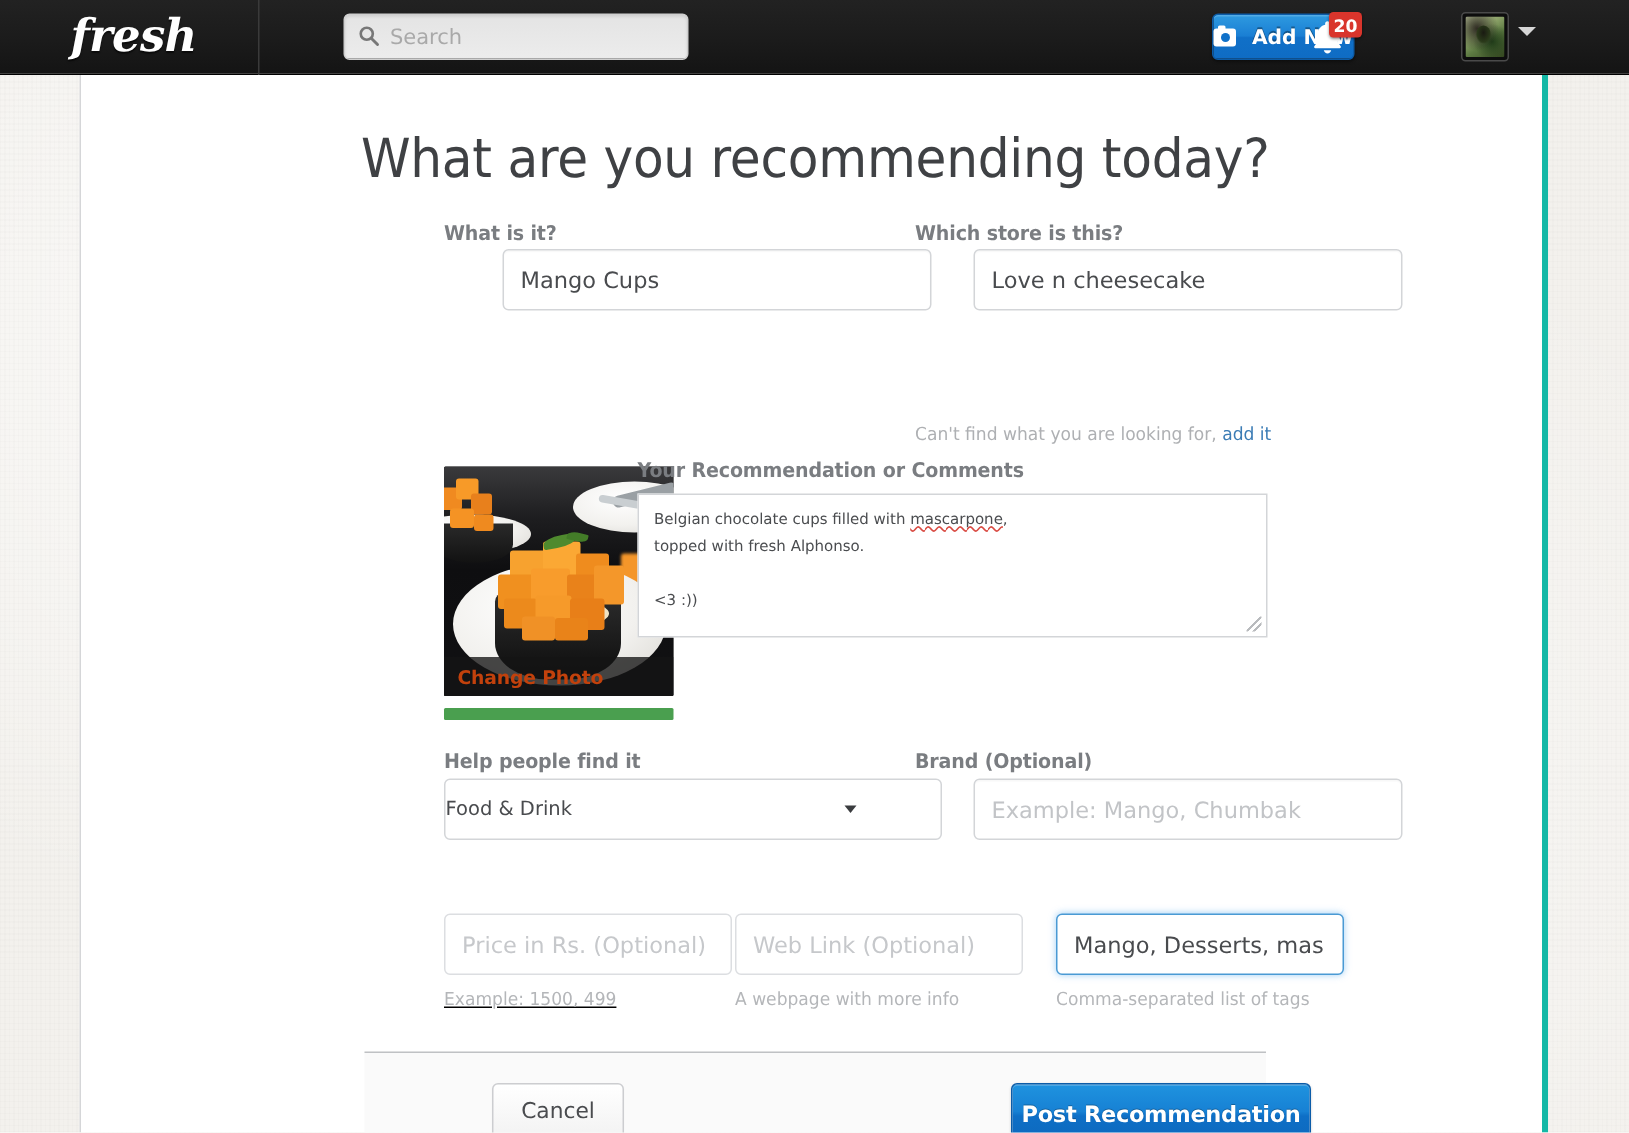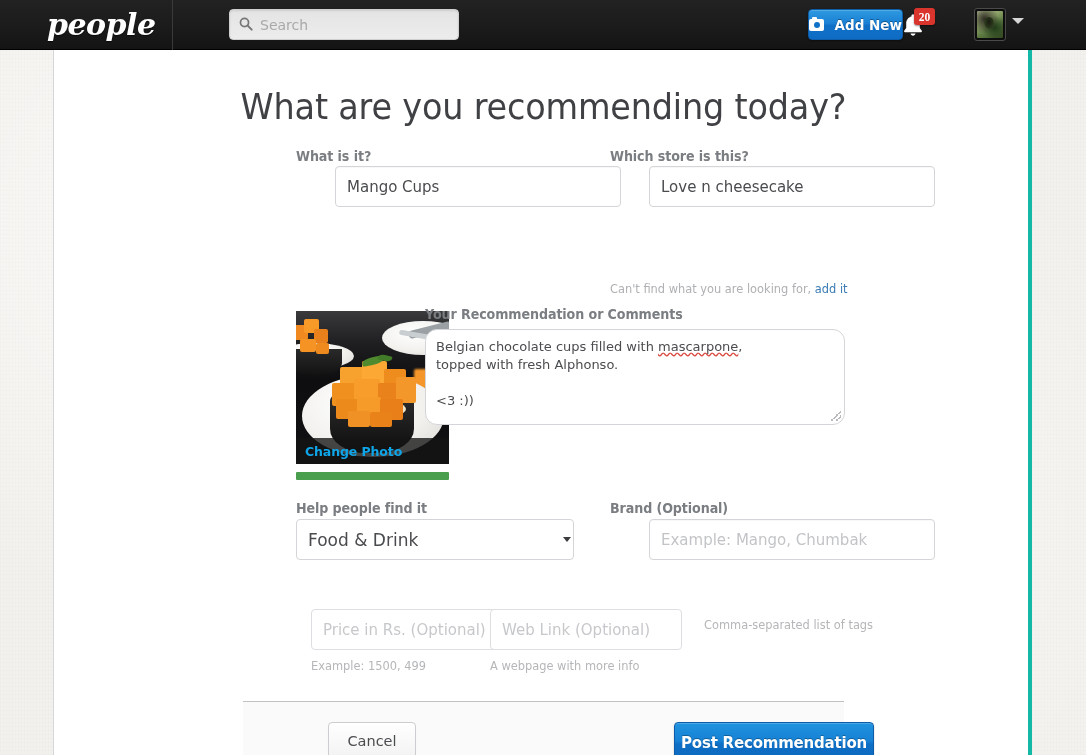--- a/index.html
+++ b/index.html
@@ -97,22 +97,22 @@
     left: 3px; top: -2px; width: 5px; height: 3px;
     border-radius: 1px 1px 0 0;
     background: #fff;
   }
   #add-new-label {
     color: #fff; font-size: 13.5px; font-weight: 700;
     text-shadow: 0 -1px 0 rgba(0,0,0,.35);
     white-space: nowrap;
   }
   #bell-wrap {
-    position: absolute; left: 900px; top: 8px;
-    width: 30px; height: 34px; cursor: pointer; font-family: Liberation Serif, serif;
+    position: absolute; left: 872px; top: 8px;
+    width: 30px; height: 34px; cursor: pointer;
   }
   #bell-icon { position: absolute; left: 2px; top: 5px; width: 22px; height: 24px; }
   #notif-badge {
     position: absolute; left: 14px; top: 0px;
     min-width: 21px; height: 17px;
     background: #d9352c;
     border-radius: 3px;
     color: #fff; font-size: 11.5px; font-weight: 700;
     display: flex; align-items: center; justify-content: center;
     padding: 0 3px;
@@ -230,45 +230,45 @@
     background: linear-gradient(to bottom, #2a2a2a 0%, #121212 100%);
   }
   .mcube {
     position: absolute;
     border-radius: 2px;
   }
   #change-photo-bar {
     position: absolute; left: 0; bottom: 0;
     width: 153px; height: 26px;
     background: rgba(20,20,20,0.78);
-    color: #0ea5e9;
+    color: #c2410c;
     font-size: 12.5px;
     font-weight: 700;
     display: flex; align-items: center;
     padding-left: 9px;
     letter-spacing: -0.1px;
     cursor: pointer;
   }
   #upload-progress {
     position: absolute; left: 0; top: 161px;
     width: 153px; height: 8px;
     background: #4a9f4f;
     border-radius: 1px;
   }
   #comment-block { position: absolute; left: 182px; top: 158px; width: 420px; }
   #label-comment { position: absolute; left: 0; top: 0; }
   #comment-area {
     position: absolute; left: 0; top: 23px;
     width: 420px; height: 96px;
     border: 1px solid #d3d5d8;
-    border-radius: 12px;
+    border-radius: 0;
     background: #fff;
     padding: 8px 26px 8px 10px;
     font-family: "DejaVu Sans", "Liberation Sans", sans-serif;
-    font-size: 13px;
+    font-size: 10px;
     line-height: 18px;
     color: #4a4c4f;
     overflow: hidden;
     resize: none;
     outline: none;
     white-space: pre-wrap;
   }
   .spellerr {
     text-decoration: underline wavy #d94a42;
     text-decoration-skip-ink: none;
@@ -280,27 +280,27 @@
       linear-gradient(135deg, transparent 0 45%, #b9bbbe 45% 55%, transparent 55% 100%),
       linear-gradient(135deg, transparent 0 70%, #b9bbbe 70% 80%, transparent 80% 100%);
     pointer-events: none;
   }
 
   
   #row3 { position: absolute; left: 0; top: 352px; width: 601px; }
   #label-cat { position: absolute; left: 53px; top: 0; }
   #select-cat-wrap { position: absolute; left: 53px; top: 19px; width: 286px; }
   #select-cat {
-    width: 278px; height: 41px;
+    width: 332px; height: 41px;
     border: 1px solid #d3d5d8;
     border-radius: 4px;
     background: #fff;
     font-family: "DejaVu Sans", "Liberation Sans", sans-serif;
-    font-size: 17px; color: #494b4e;
-    padding: 0 11px;
+    font-size: 13px; color: #494b4e;
+    padding: 0 0;
     outline: none;
     appearance: none; -webkit-appearance: none;
     cursor: pointer;
   }
   #select-caret {
     position: absolute; right: 11px; top: 18px;
     width: 0; height: 0;
     border-left: 4px solid transparent;
     border-right: 4px solid transparent;
     border-top: 5px solid #3a3c3f;
@@ -321,21 +321,21 @@
     padding: 0 11px;
     outline: none;
   }
   .small-input::placeholder { color: #c6c8cb; }
   .sub-hint {
     font-size: 12px; color: #b4b6b9;
     transform: scaleX(0.95); transform-origin: left center;
     white-space: nowrap;
     margin-top: 9px;
   }
-  #price-col { position: absolute; left: 68px; top: 0; width: 192px; }
+  #price-col { position: absolute; left: 53px; top: 0; width: 192px; text-decoration: underline; }
   #price-input { width: 192px; }
   #link-col  { position: absolute; left: 247px; top: 0; width: 192px; }
   #link-input { width: 192px; }
   #tags-col  { position: absolute; left: 461px; top: 0; width: 192px; }
   #tags-input {
     width: 192px;
     border: 1px solid #4a9ad4;
     box-shadow: 0 0 5px rgba(82,168,236,.55);
   }
 
@@ -372,21 +372,21 @@
     box-shadow: 0 1px 0 rgba(255,255,255,.2) inset, 0 1px 2px rgba(0,0,0,.2);
   }
 </style>
 </head>
 <body>
 
 <div id="page-bg"></div>
 
 <div id="navbar">
 
-  <div id="nav-logo">people</div>
+  <div id="nav-logo">fresh</div>
   <div id="nav-divider"></div>
 
   <div id="search-wrap">
     <svg id="search-icon" viewBox="0 0 16 16">
       <circle cx="6.3" cy="6.3" r="4.6" fill="none" stroke="#777" stroke-width="2"></circle>
       <line x1="9.9" y1="9.9" x2="14.5" y2="14.5" stroke="#777" stroke-width="2.2" stroke-linecap="round"></line>
     </svg>
     <input id="search-input" type="text" placeholder="Search" style="">
   </div>
 
@@ -508,20 +508,21 @@
     <div id="row4">
       <div id="price-col">
         <input id="price-input" class="small-input" type="text" placeholder="Price in Rs. (Optional)" style="">
         <div class="sub-hint">Example: 1500, 499</div>
       </div>
       <div id="link-col">
         <input id="link-input" class="small-input" type="text" placeholder="Web Link (Optional)" style="">
         <div class="sub-hint">A webpage with more info</div>
       </div>
       <div id="tags-col">
+        <input id="tags-input" class="small-input" type="text" value="Mango, Desserts, mas" style="">
         <div class="sub-hint">Comma-separated list of tags</div>
       </div>
     </div>
   </div>
 
   <div id="footer">
     <button id="cancel-btn">Cancel</button>
     <button id="post-btn">Post Recommendation</button>
   </div>
 </div>

